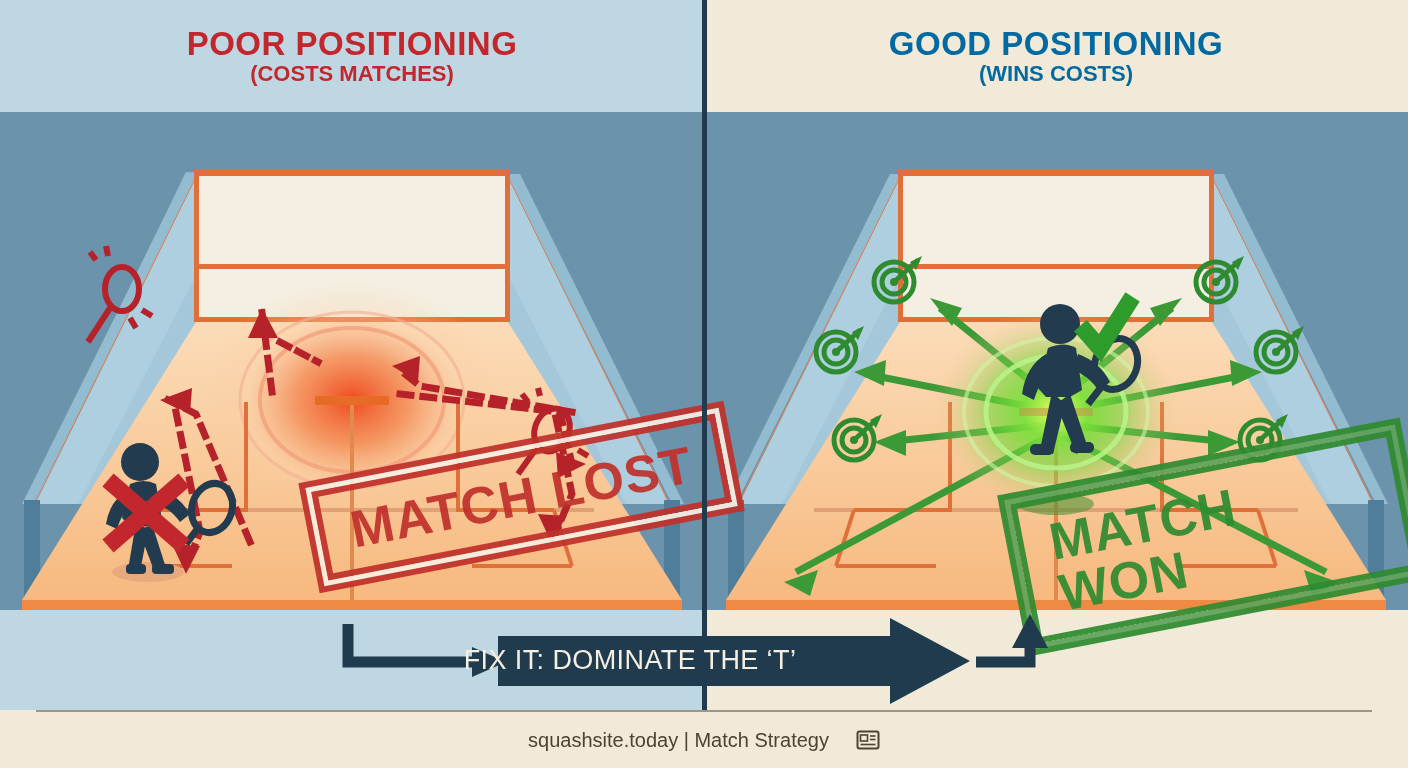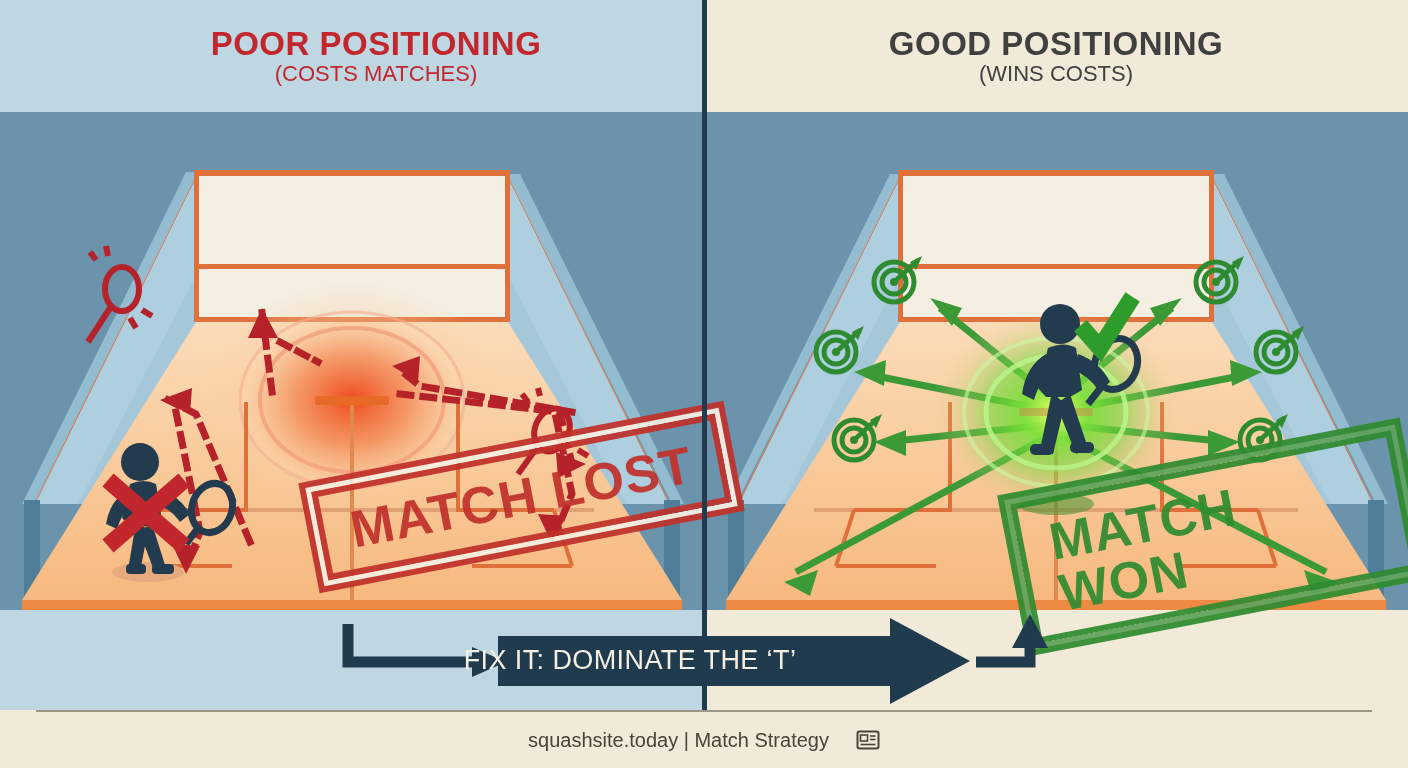--- a/index.html
+++ b/index.html
@@ -14,26 +14,26 @@
   
   .bg-left{position:absolute;left:0;top:0;width:704px;height:710px;background:#bfd7e2;}
   .bg-right{position:absolute;left:704px;top:0;width:704px;height:710px;background:#f2ead8;}
   .bg-footer{position:absolute;left:0;top:710px;width:1408px;height:58px;background:#f2ead8;}
   .footer-rule{position:absolute;left:36px;top:710px;width:1336px;height:2px;background:#5a5142;opacity:.55;}
   .divider{position:absolute;left:702px;top:0;width:5px;height:710px;background:#1f3b4d;z-index:40;}
 
   
   .hdr{position:absolute;top:0;width:704px;height:112px;display:flex;flex-direction:column;
        align-items:center;justify-content:center;z-index:30;}
-  .hdr-l{left:0;padding-left:24px;}
+  .hdr-l{left:0;}
   .hdr-r{left:704px;}
   .hdr h1{margin:0;font-size:33px;font-weight:bold;letter-spacing:.5px;line-height:1.02;}
-  .hdr h2{margin:2px 0 0 0;font-size:22px;font-weight:normal;line-height:1.02;}
+  .hdr h2{margin:2px 0 0 0;font-size:22px;font-weight:bold;line-height:1.02;}
   .red-txt{color:#c1272d;}
-  .grn-txt{color:#404040;}
+  .grn-txt{color:#0369a1;}
 
   
   .court{position:absolute;top:112px;width:704px;height:498px;overflow:hidden;}
   .court-l{left:0;}
   .court-r{left:704px;}
   .court svg{display:block;}
 
   
   .stamp{position:absolute;z-index:35;padding:13px 26px;font-size:52px;font-weight:bold;
          letter-spacing:1px;line-height:1;background:transparent;}

